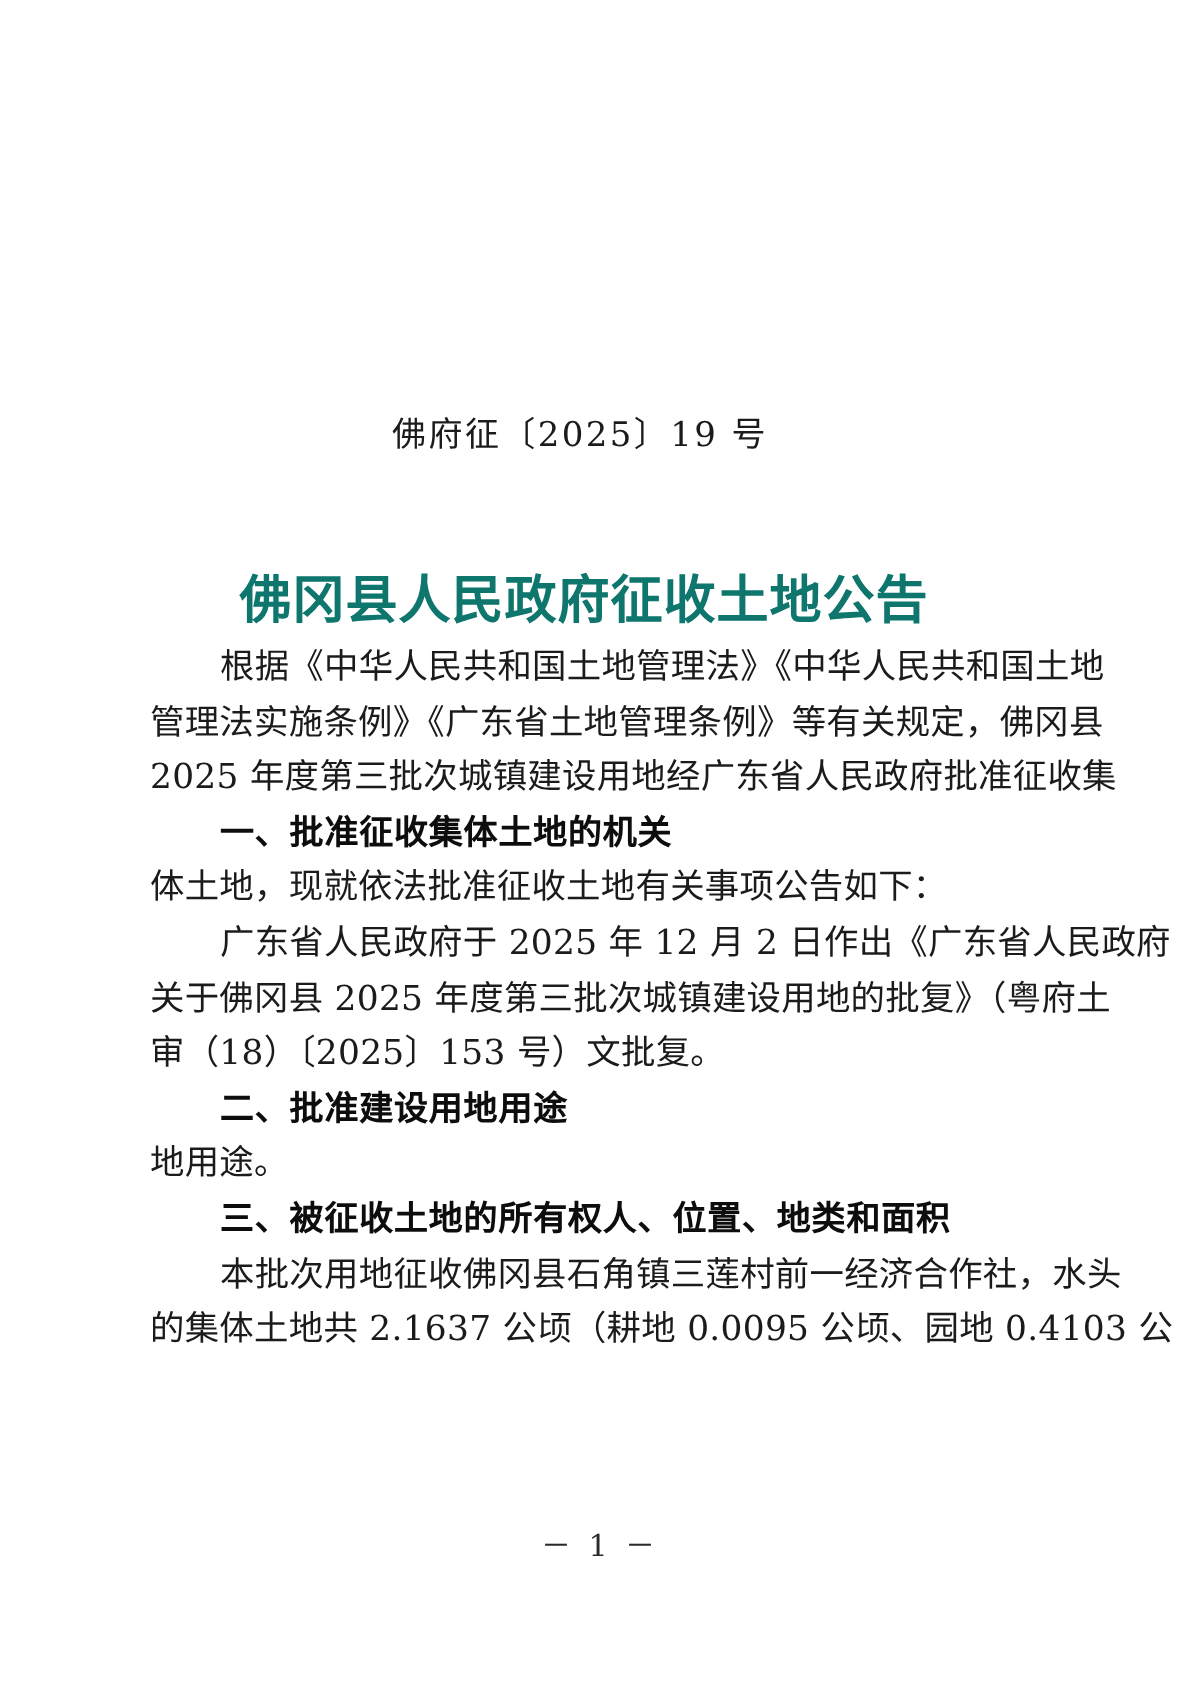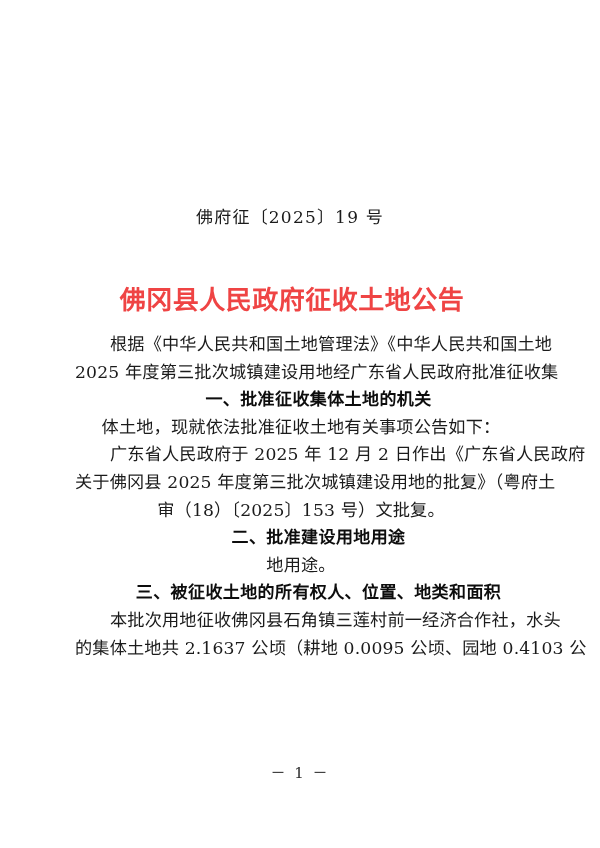--- a/index.html
+++ b/index.html
@@ -43,31 +43,30 @@
   .doc-title {
     position: absolute;
     top: 262px;
     left: 0;
     width: 584px;
     text-align: center;
     font-family: "DejaVu Serif", "Liberation Serif", serif;
     font-weight: 700;
     font-size: 26px;
     letter-spacing: 0.5px;
-    color: #ef4444;
+    color: #0f766e;
     white-space: nowrap;
   }
 
   
   .body-block {
     position: absolute;
-    top: 331px;
+    top: 321px;
     left: 75px;
     width: 452px;
-    text-align: center;
   }
 
   .line {
     height: 27.6px;
     line-height: 27.6px;
     font-size: 17.2px;
     letter-spacing: 0.15px;
     white-space: nowrap;
     color: #1b1b1b;
   }
@@ -110,20 +109,21 @@
 <body>
 
 <div class="page">
 
   <div class="doc-number">佛府征〔2025〕19 号</div>
 
   <h1 class="doc-title">佛冈县人民政府征收土地公告</h1>
 
   <div class="body-block">
     <div class="line body indent">根据《中华人民共和国土地管理法》《中华人民共和国土地</div>
+    <div class="line body">管理法实施条例》《广东省土地管理条例》等有关规定，佛冈县</div>
     <div class="line body">2025 年度第三批次城镇建设用地经广东省人民政府批准征收集</div>
     <div class="line heading">一、批准征收集体土地的机关</div>
     <div class="line body">体土地，现就依法批准征收土地有关事项公告如下：</div>
     <div class="line body indent">广东省人民政府于 2025 年 12 月 2 日作出《广东省人民政府</div>
     <div class="line body">关于佛冈县 2025 年度第三批次城镇建设用地的批复》（粤府土</div>
     <div class="line body">审（18）〔2025〕153 号）文批复。</div>
     <div class="line heading">二、批准建设用地用途</div>
     <div class="line body">地用途。</div>
     <div class="line heading">三、被征收土地的所有权人、位置、地类和面积</div>
     <div class="line body indent">本批次用地征收佛冈县石角镇三莲村前一经济合作社，水头</div>

